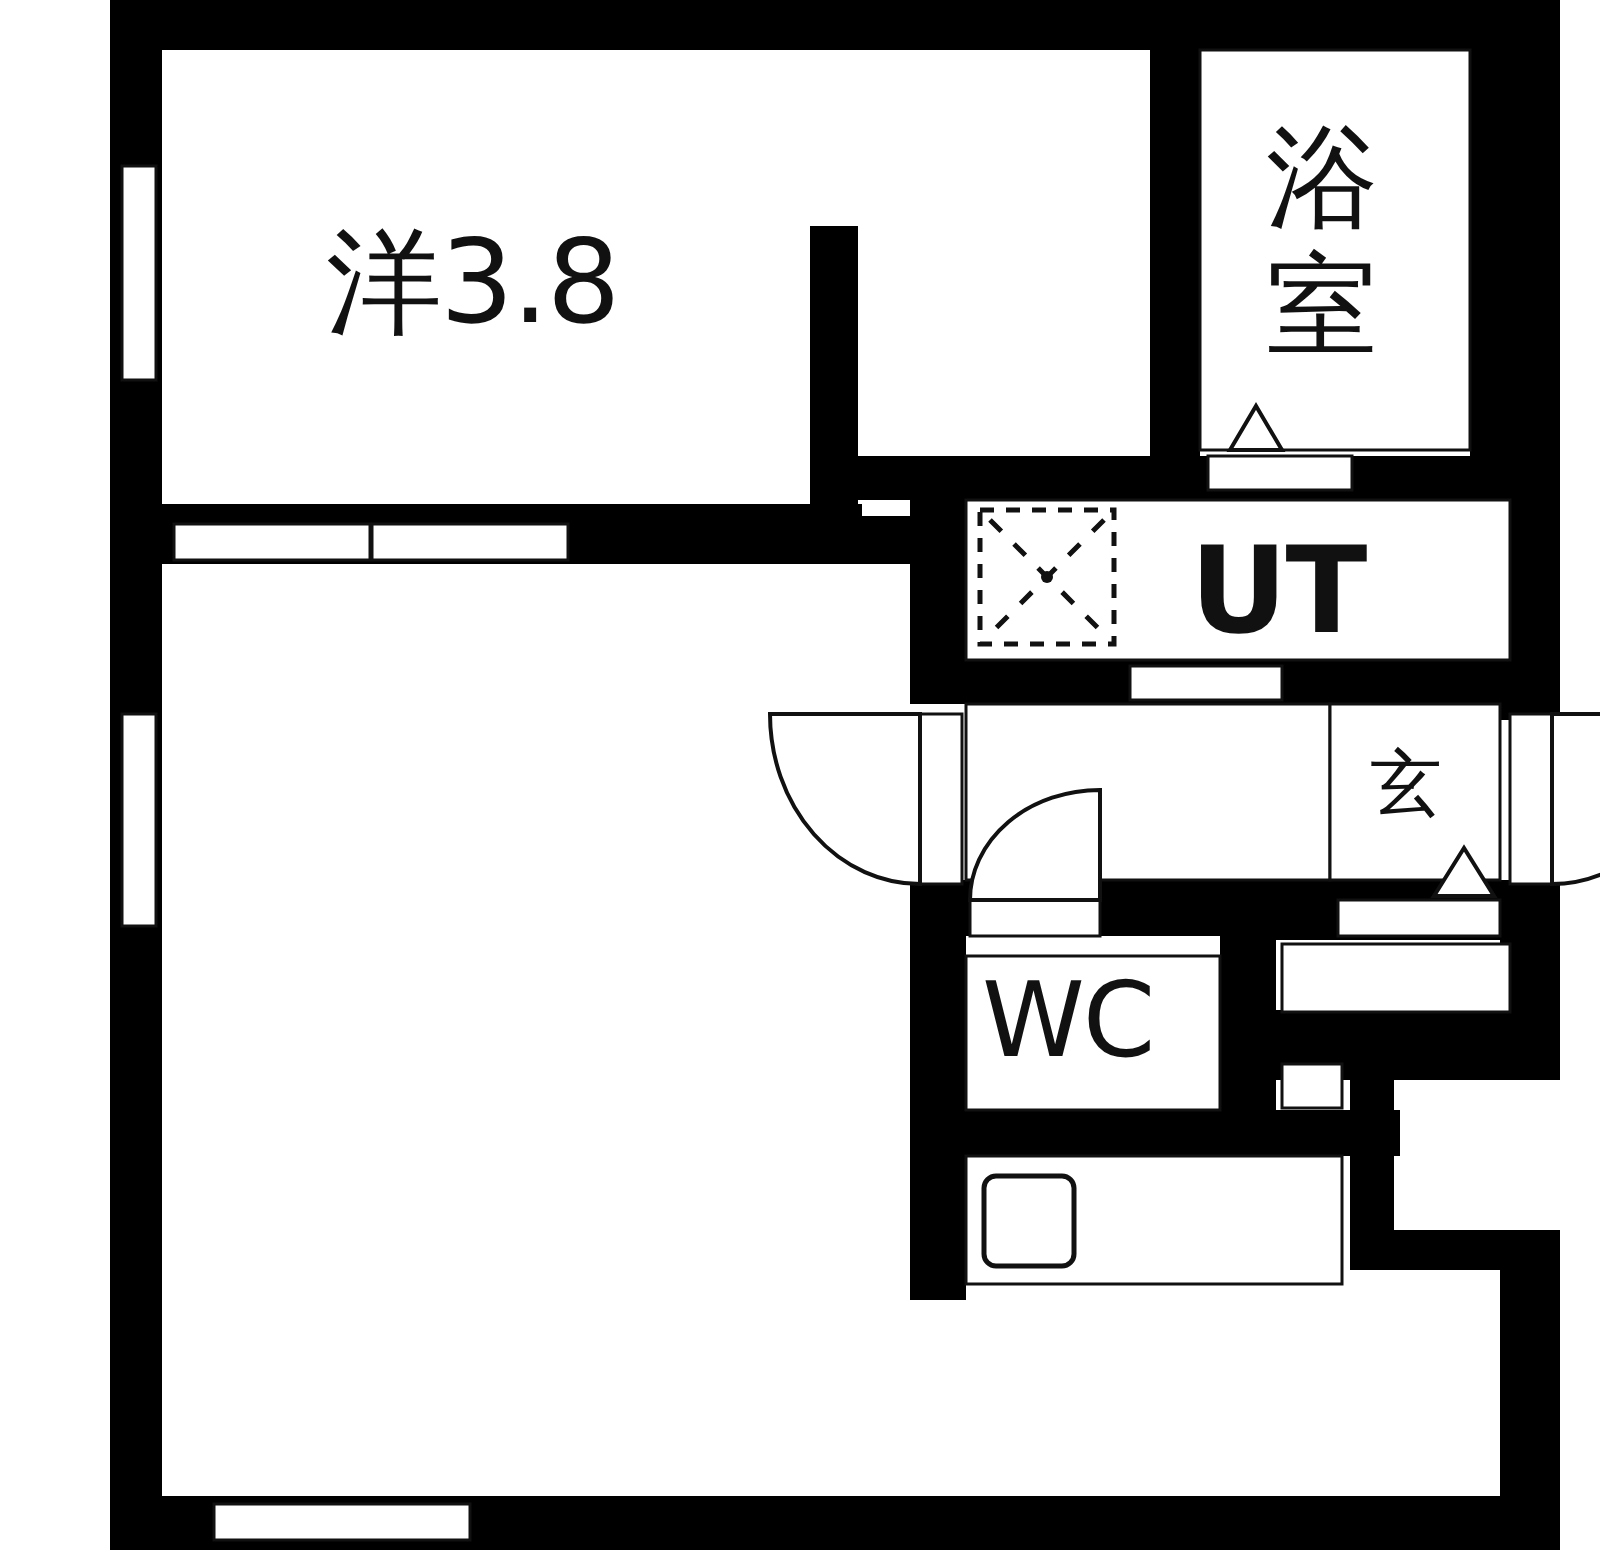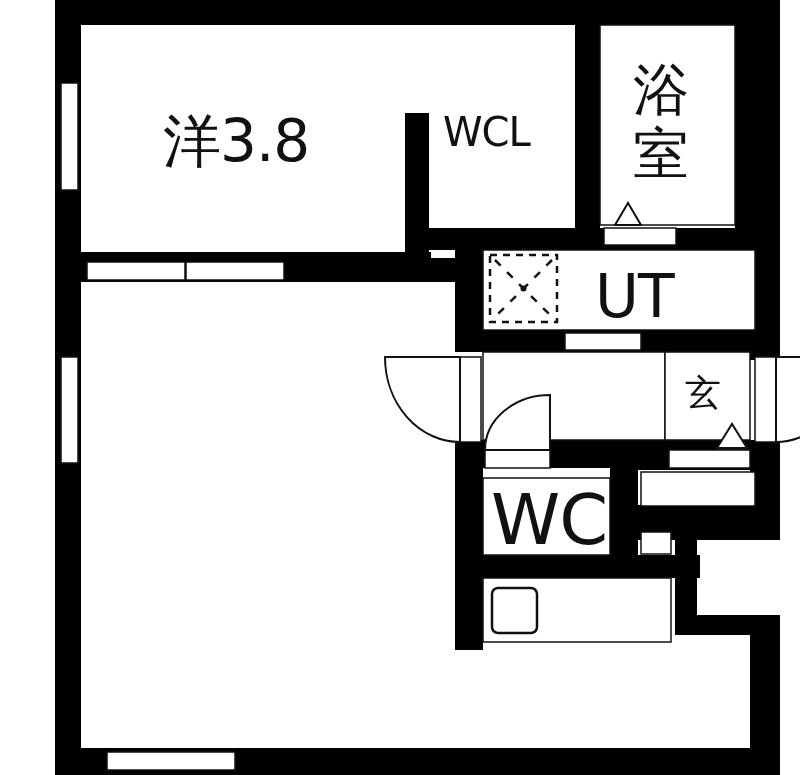--- a/index.html
+++ b/index.html
@@ -2,23 +2,23 @@
 <html><head>
   <meta charset="utf-8">
   <style>
     html, body { margin: 0; padding: 0; background: #ffffff; }
     body { width: 800px; height: 775px; position: relative; overflow: hidden; font-family: "DejaVu Sans", "Liberation Sans", sans-serif; }
     .plan { position: absolute; left: 17px; top: 0; width: 706px; height: 775px; margin-left: 38px; }
     .label { position: absolute; color: #111; line-height: 1; white-space: nowrap; letter-spacing: -1px; }
     .lbl-yo { left: 108px; top: 112px; font-size: 58px; }
     .lbl-wcl { left: 388px; top: 112px; font-size: 40px; }
     .lbl-bath { left: 578px; top: 58px; font-size: 56px; width: 60px; line-height: 64px; white-space: normal; text-align: left; }
-    .lbl-ut { left: 540px; top: 266px; font-size: 60px; }
+    .lbl-ut { left: 540px; top: 266px; font-size: 60px; font-weight: bold; }
     .lbl-genkan { left: 630px; top: 375px; font-size: 36px; }
-    .lbl-wc { left: 436px; top: 485px; font-size: 70px; }
+    .lbl-wc { left: 436px; top: 485px; font-size: 52px; }
     .lbl-ld { left: 127px; top: 498px; font-size: 62px; }
     .lbl-k { left: 470px; top: 673px; font-size: 60px; }
   </style>
 </head>
 <body>
 
 <div class="plan">
   <svg width="800" height="775" viewBox="0 0 800 775">
 
     <g fill="#000">
@@ -123,18 +123,17 @@
       <line x1="440" y1="260" x2="497" y2="317" stroke="#111" stroke-width="2.5" stroke-dasharray="8,9"></line>
       <line x1="497" y1="260" x2="440" y2="317" stroke="#111" stroke-width="2.5" stroke-dasharray="8,9"></line>
       <circle cx="468.5" cy="288.5" r="3" fill="#111"></circle>
     </g>
 
     <rect x="437" y="588" width="45" height="45" rx="6" ry="6" fill="#fff" stroke="#111" stroke-width="2.5"></rect>
   </svg>
 
   
   <div class="label lbl-yo">洋3.8</div>
-  <div class="label lbl-wcl">WCL</div>
   <div class="label lbl-bath">浴室</div>
   <div class="label lbl-ut">UT</div>
   <div class="label lbl-genkan">玄</div>
   <div class="label lbl-wc">WC</div>
 </div>
 
 </body></html>

